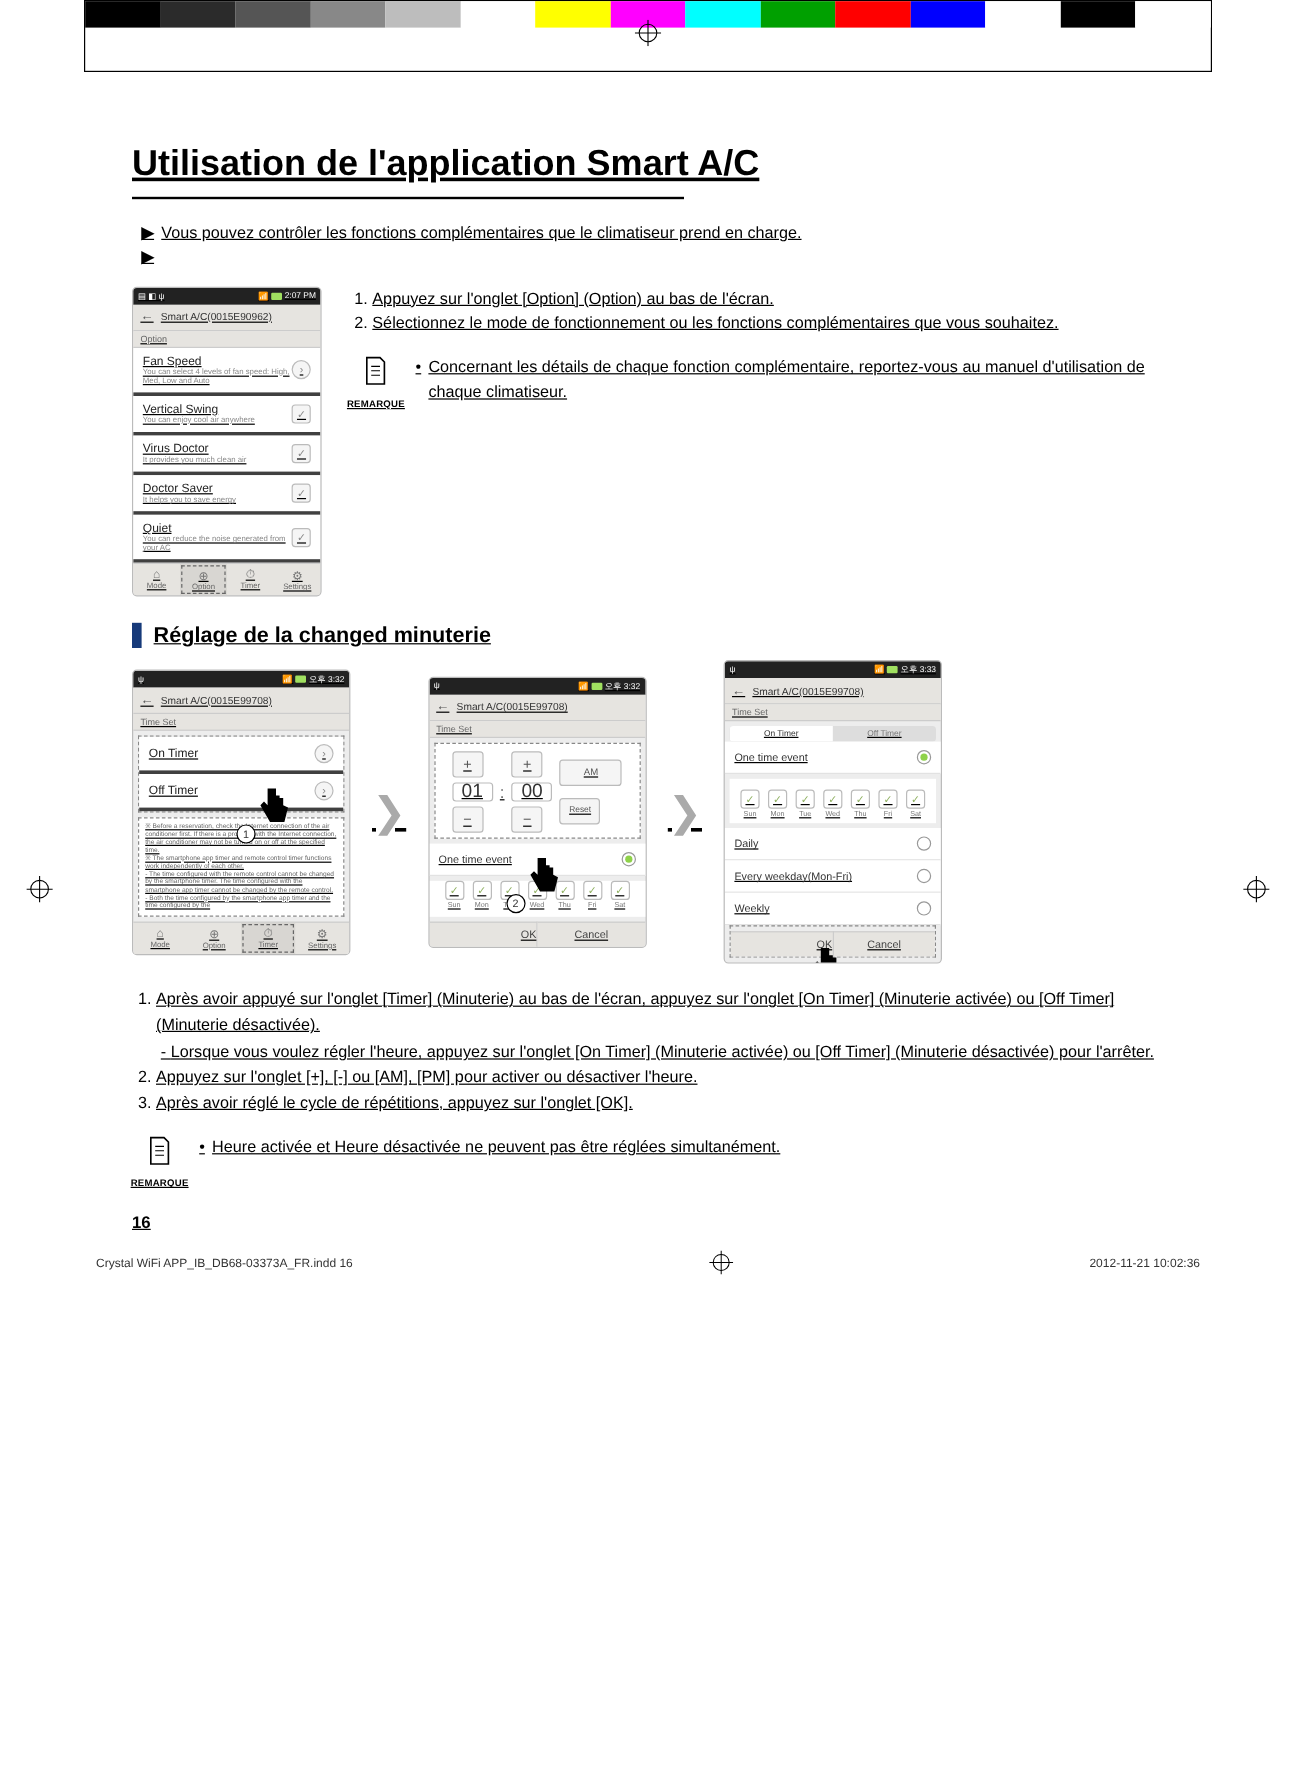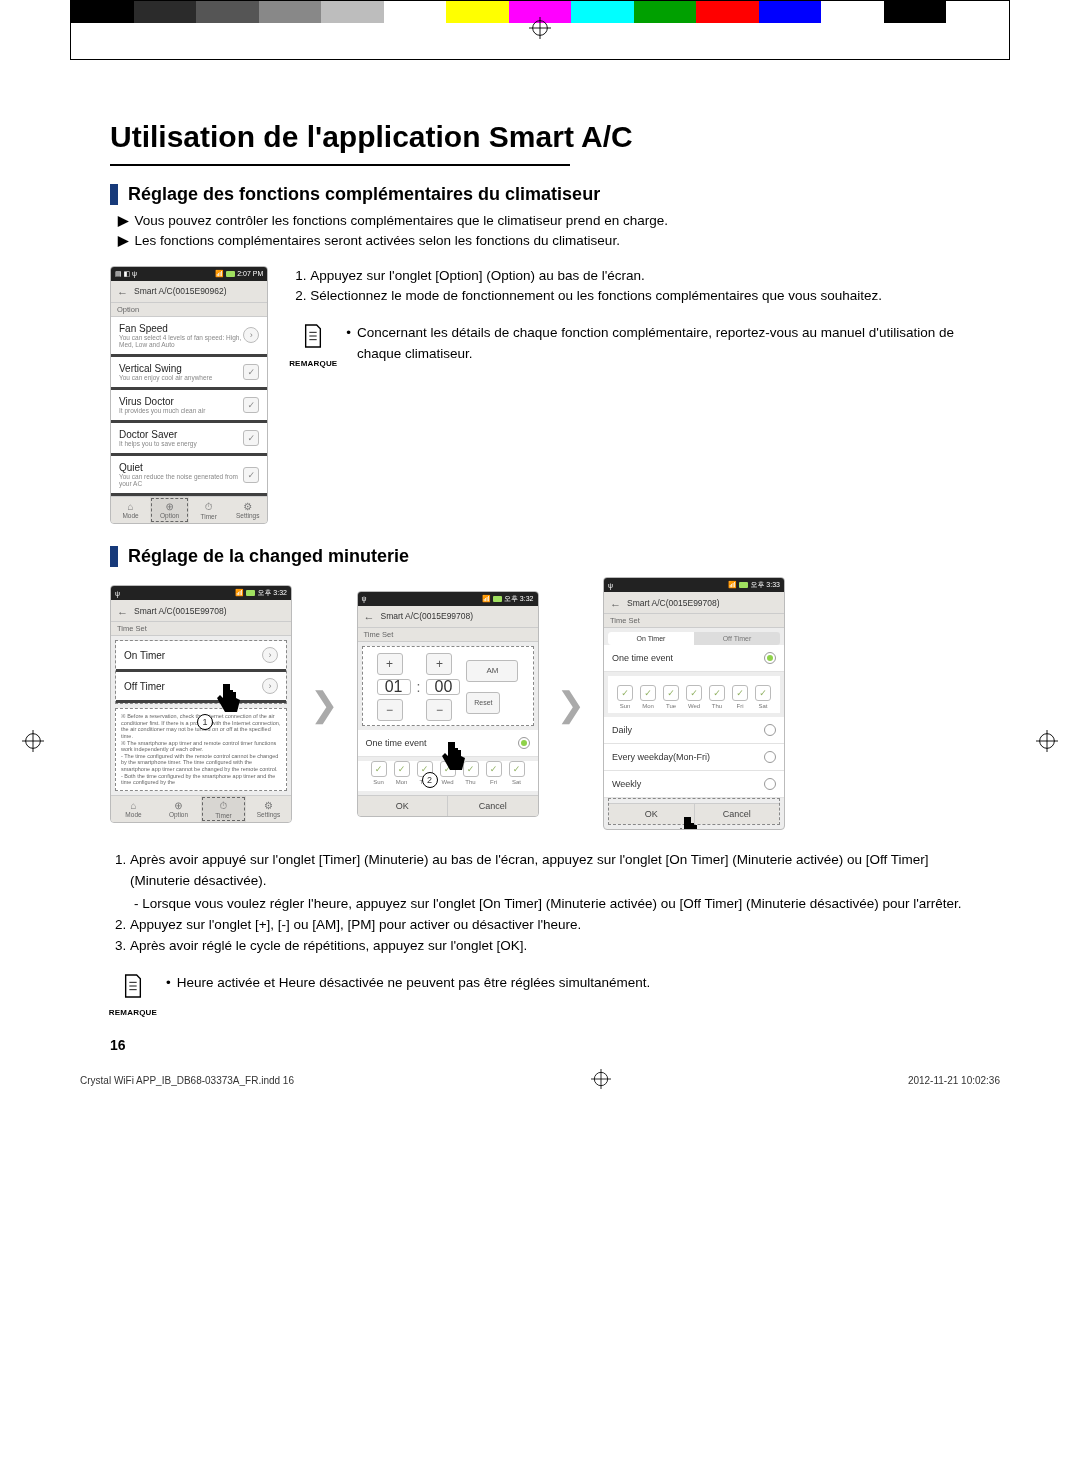--- a/index.html
+++ b/index.html
@@ -3,21 +3,21 @@
 <meta charset="utf-8">
 <style>
   * { box-sizing: border-box; margin: 0; padding: 0; }
   body { font-family: Arial, Helvetica, sans-serif; background: #fff; width: 1080px; }
   .page { width: 1080px; padding: 0 0 40px 0; position: relative; }
   .printer-marks { height: 60px; position: relative; border: 1px solid #000; margin: 0 70px 20px 70px; }
   .color-bars { display: flex; height: 22px; }
   .color-bars span { flex: 1; }
   .reg-mark { position: absolute; left: 50%; top: 50%; transform: translate(-50%,-50%); }
   .reg-mark svg { width: 22px; height: 22px; }
-  .content { padding: 40px 110px 0 110px; }
+  .content { padding: 40px 110px 0 110px; text-decoration: underline; }
   h1 { font-size: 30px; font-weight: bold; margin-bottom: 10px; }
   .rule { border-top: 2px solid #000; margin-bottom: 18px; width: 460px; }
   .section-head { border-left: 8px solid #173a7a; padding-left: 10px; font-size: 18px; font-weight: bold; margin: 8px 0 6px 0; }
   .bullets { margin: 6px 0 14px 8px; font-size: 13.5px; line-height: 1.5; }
   .bullets .row { display: flex; gap: 6px; }
   .bullets .arrow { font-weight: bold; }
   .two-col { display: flex; gap: 22px; align-items: flex-start; margin-bottom: 22px; }
   .steps { font-size: 13.5px; line-height: 1.55; }
   .steps ol { padding-left: 20px; }
   .note { display: flex; gap: 10px; margin-top: 16px; font-size: 13.5px; line-height: 1.5; align-items: flex-start; }
@@ -50,21 +50,21 @@
   .time-grid { display: flex; gap: 6px; align-items: center; justify-content: center; }
   .sq { width: 26px; height: 22px; border: 1px solid #bbb; border-radius: 3px; display: flex; align-items: center; justify-content: center; background: #f5f5f5; font-size: 12px; color: #555; }
   .big { width: 34px; height: 16px; font-size: 16px; color: #333; background:#fff; }
   .col2 { display:flex; flex-direction:column; gap:4px; }
   .day-row { display: flex; gap: 3px; margin-top: 4px; justify-content:center; }
   .day { width: 20px; text-align: center; }
   .day .chk { width: 16px; height: 16px; border: 1px solid #bbb; border-radius: 3px; margin: 0 auto 2px; display:flex;align-items:center;justify-content:center; color:#8fb060; font-size:9px; }
   .day .lab { font-size: 6px; color: #777; }
   .btn-row { display: flex; margin-top: 4px; }
   .btn-row .b { flex: 1; text-align: center; padding: 5px 0; background: #e6e4e0; border-top: 1px solid #ccc; font-size: 9px; color:#444; }
-  .btn-row .b:first-child { border-right: 1px solid #ccc; }
+  .btn-row .b:first-child { border-right: 1px solid #ccc; text-align: right; }
   .radio-row { background: #fff; border-bottom: 1px solid #e2e2e2; padding: 7px 8px; display: flex; justify-content: space-between; align-items: center; font-size: 9px; color:#333; }
   .radio { width: 12px; height: 12px; border: 1px solid #999; border-radius: 50%; display:inline-block; position:relative; }
   .radio.on::after { content:''; position:absolute; inset:2px; background:#8fd24a; border-radius:50%; }
   .hand { position: absolute; z-index: 5; }
   .hand svg { width: 32px; height: 40px; }
   .hand .cnum { position: absolute; left: -14px; bottom: -8px; width: 16px; height: 16px; border: 1px solid #000; border-radius: 50%; background: #fff; font-size: 9px; display: flex; align-items: center; justify-content: center; }
   .page-num { font-size: 14px; font-weight: bold; margin-top: 18px; }
   .footer { display: flex; justify-content: space-between; align-items: center; padding: 16px 80px 8px; font-size: 10px; color: #333; }
   .footer .mid svg { width: 20px; height: 20px; }
   .side-reg { position: absolute; top: 730px; }
@@ -116,29 +116,27 @@
   <div class="side-reg right"><svg width="22" height="22" viewBox="0 0 24 24">
         <circle cx="12" cy="12" r="8" fill="none" stroke="#000"></circle>
         <line x1="12" y1="0" x2="12" y2="24" stroke="#000"></line>
         <line x1="0" y1="12" x2="24" y2="12" stroke="#000"></line>
       </svg></div>
 
   <div class="content">
     <h1>Utilisation de l'application Smart A/C</h1>
     <div class="rule"></div>
 
-    <div class="section-head">Réglage des fonctions complémentaires du climatiseur</div>
     <div class="bullets">
       <div class="row">
           <span class="arrow">▶</span>
           <span>Vous pouvez contrôler les fonctions complémentaires que le climatiseur prend en charge.</span>
         </div>
       <div class="row">
           <span class="arrow">▶</span>
-          <span>Les fonctions complémentaires seront activées selon les fonctions du climatiseur.</span>
         </div>
     </div>
 
     <div class="two-col">
 
       <div class="phone">
         <div class="status">
           <span class="sig">▤ ◧ ψ</span>
           <span class="sig">📶 <span class="green-batt"></span> <span>2:07 PM</span></span>
         </div>

